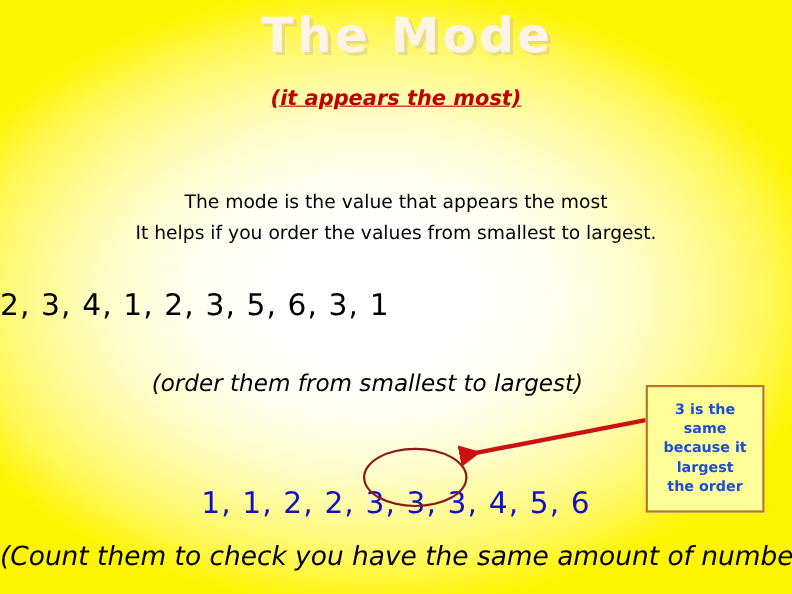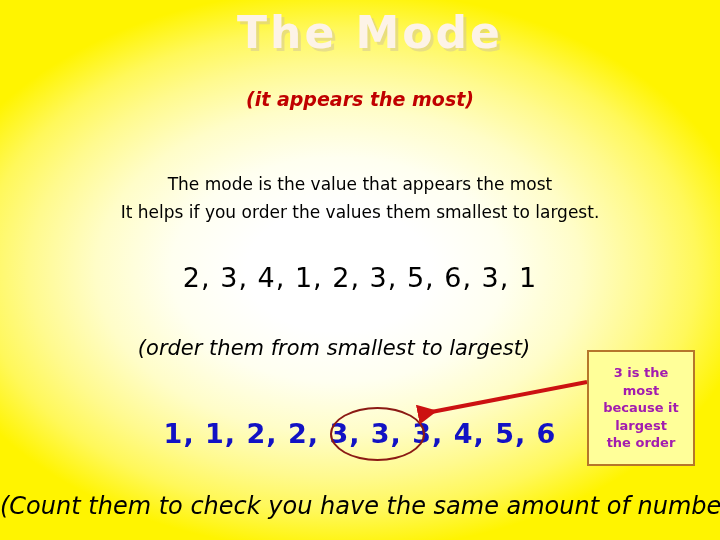--- a/index.html
+++ b/index.html
@@ -62,22 +62,23 @@
     font-weight: bold;
     line-height: 1.1;
     white-space: nowrap;
   }
   #red-line2 {
     font-family: "DejaVu Sans", sans-serif;
     font-size: 19px;
     font-weight: bold;
     font-style: italic;
     line-height: 1.1;
-    margin-top: 11px;
-    white-space: nowrap;
+    margin-top: 1px;
+    white-space: nowrap;
+    text-decoration: underline;
   }
 
   
   #explain {
     position: absolute;
     left: 0;
     top: 170px;
     width: 720px;
     text-align: center;
     color: #000000;
@@ -86,21 +87,21 @@
     line-height: 1.65;
   }
   #explain div { white-space: nowrap; }
 
   
   #numbers-raw {
     position: absolute;
     left: 0;
     top: 262px;
     width: 720px;
-    text-align: center;
+    text-align: left;
     color: #000000;
     font-family: "DejaVu Sans", sans-serif;
     font-size: 27px;
     letter-spacing: 1px;
     white-space: nowrap;
   }
 
   
   #order-note {
     position: absolute;
@@ -112,27 +113,27 @@
     font-family: "DejaVu Sans", sans-serif;
     font-size: 21px;
     font-style: italic;
     white-space: nowrap;
   }
 
   
   #numbers-sorted {
     position: absolute;
     left: 0;
-    top: 418px;
+    top: 442px;
     width: 720px;
     text-align: center;
     color: #1212c4;
     font-family: "DejaVu Sans", sans-serif;
     font-size: 27px;
-    font-weight: bold;
+    font-weight: normal;
     letter-spacing: 1px;
     white-space: nowrap;
   }
 
   
   #highlight-ellipse {
     position: absolute;
     left: 330px;
     top: 407px;
     width: 95px;
@@ -158,21 +159,21 @@
   
   #callout {
     position: absolute;
     left: 587px;
     top: 350px;
     width: 108px;
     height: 116px;
     box-sizing: border-box;
     border: 2px solid #b5762b;
     background: #ffff99;
-    color: #a21caf;
+    color: #1d4ed8;
     font-family: "DejaVu Sans", sans-serif;
     font-size: 13px;
     font-weight: bold;
     line-height: 1.35;
     text-align: center;
     display: flex;
     flex-direction: column;
     align-items: center;
     justify-content: center;
     padding: 2px 3px;
@@ -199,21 +200,21 @@
 <div id="slide">
 
   <div id="title">The Mode</div>
 
   <div id="red-head">
     <div id="red-line2">(it appears the most)</div>
   </div>
 
   <div id="explain">
     <div>The mode is the value that appears the most</div>
-    <div>It helps if you order the values them smallest to largest.</div>
+    <div>It helps if you order the values from smallest to largest.</div>
   </div>
 
   <div id="numbers-raw">2, 3, 4, 1, 2, 3, 5, 6, 3, 1</div>
 
   <div id="order-note">(order them from smallest to largest)</div>
 
   <div id="numbers-sorted">1, 1, 2, 2, 3, 3, 3, 4, 5, 6</div>
 
   <div id="highlight-ellipse"></div>
 
@@ -221,21 +222,21 @@
     <defs>
       <marker id="arrowhead" markerWidth="5" markerHeight="5" refX="4.2" refY="2.5" orient="auto" markerUnits="strokeWidth">
         <path d="M 5 0 L 0 2.5 L 5 5 z" fill="#cc1111"></path>
       </marker>
     </defs>
     <line x1="187" y1="14" x2="21" y2="46" stroke="#cc1111" stroke-width="4" marker-end="url(#arrowhead)"></line>
   </svg>
 
   <div id="callout">
     <div>3 is the</div>
-    <div>most</div>
+    <div>same</div>
     <div>because it</div>
     <div>largest</div>
     <div>the order</div>
   </div>
 
   <div id="bottom-note">(Count them to check you have the same amount of numbers)</div>
 
 </div>
 
 </body></html>

